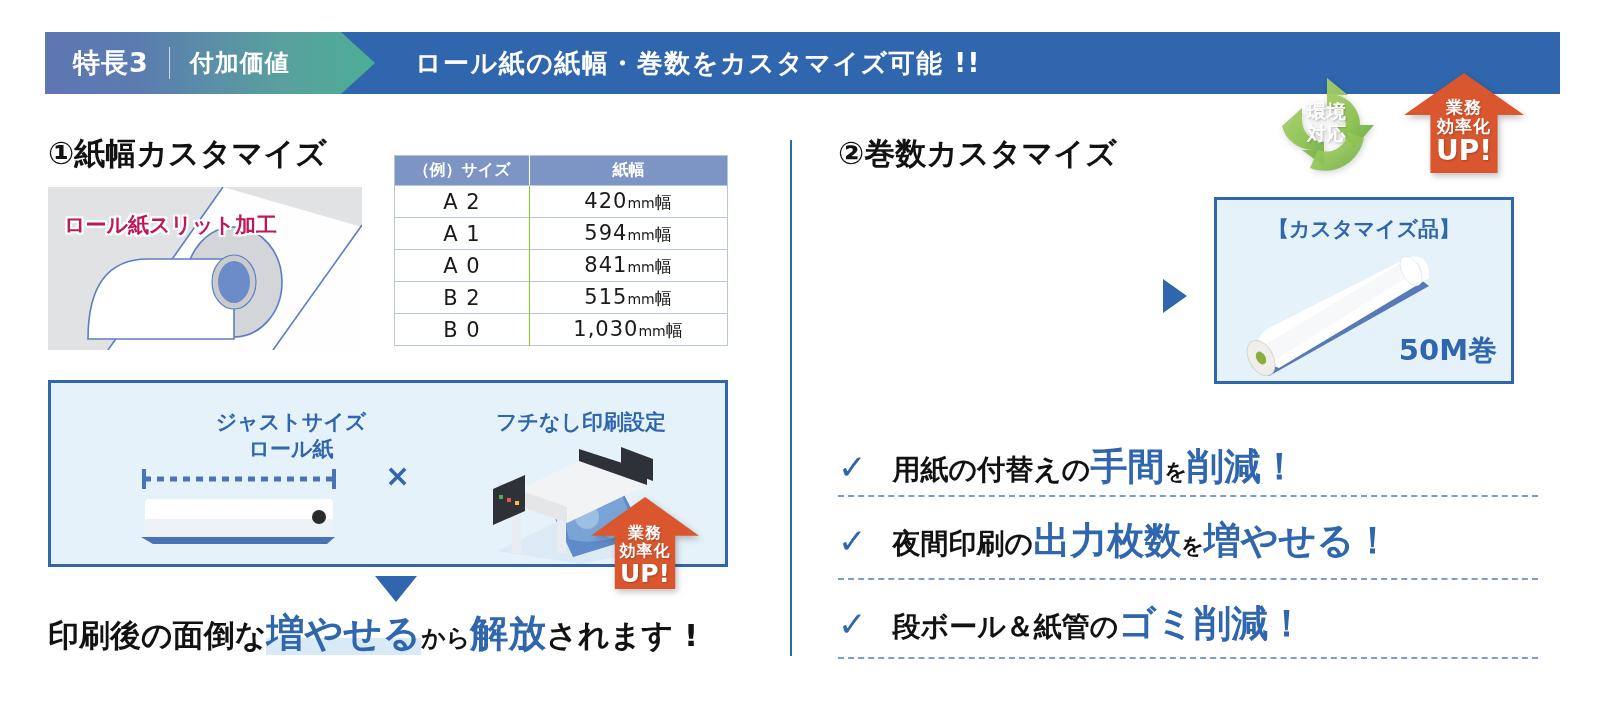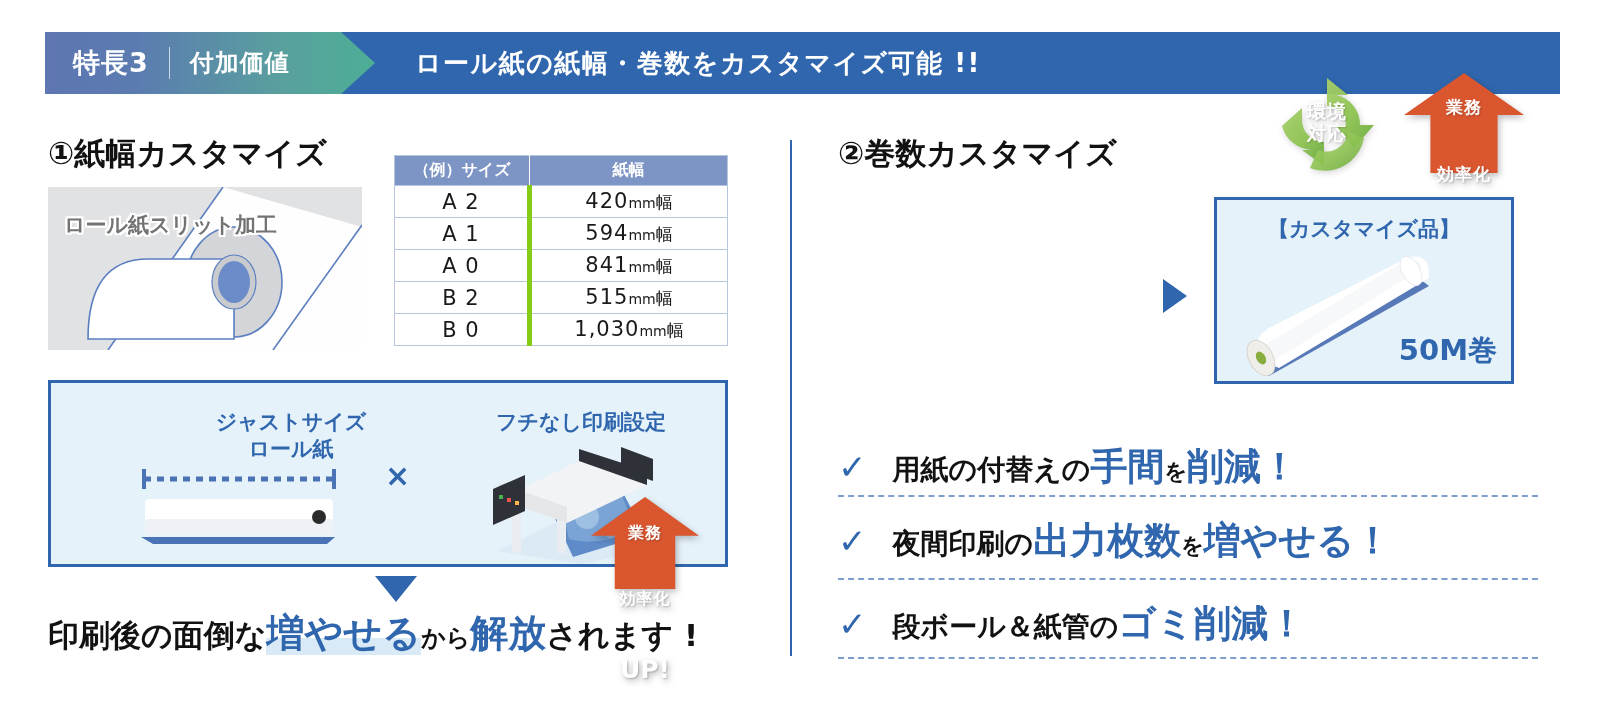--- a/index.html
+++ b/index.html
@@ -52,42 +52,42 @@
   #h2 { left: 838px; top: 133px; }
 
   
   .roll-photo {
     position:absolute; left:48px; top:187px; width:314px; height:163px;
     background:#e0e2e4; overflow:hidden;
   }
   .roll-photo svg { display:block; }
   .roll-photo-label {
     position:absolute; left:16px; top:24px;
-    font-size: 21px; font-weight: bold; color:#737373;
+    font-size: 21px; font-weight: bold; color:#be185d;
     text-shadow: -2px -2px 0 #fff, 2px -2px 0 #fff, -2px 2px 0 #fff, 2px 2px 0 #fff,
                  0 -2px 0 #fff, 0 2px 0 #fff, -2px 0 0 #fff, 2px 0 0 #fff;
     font-family: "DejaVu Sans","Liberation Sans",sans-serif;
     z-index: 3;
   }
 
   
   .size-table {
     position:absolute; left:394px; top:155px; width:334px;
     border-collapse: collapse; background:#fff;
     border: 1px solid #b8c6dd;
   }
   .size-table th {
     background:#7d95c4; color:#fff; font-size:16px; font-weight:bold;
     height: 30px; border-right:1px solid #fff;
     font-family:"DejaVu Sans","Liberation Sans",sans-serif;
   }
   .size-table th:last-child { border-right:none; }
   .size-table td {
     height: 32px; text-align:center; font-size: 21px; color:#1a1a1a;
-    border-top: 1px solid #b8c6dd; border-right: 5px solid #84cc16;
+    border-top: 1px solid #b8c6dd; border-right: 1px solid #84cc16;
     font-family:"DejaVu Sans","Liberation Sans",sans-serif;
     letter-spacing: 1px;
   }
   .size-table td:last-child { border-right:none; }
   .size-table td.w { }
   .unit { font-size: 14px; letter-spacing:0; }
   .unit-k { font-size: 17px; }
 
   
   .formula-box {
@@ -115,21 +115,20 @@
   .up-badge .shape {
     position:absolute; inset:0; background:#d9562f;
     clip-path: polygon(50% 0, 100% 42%, 78% 42%, 78% 100%, 22% 100%, 22% 42%, 0 42%);
   }
   .up-badge .txt {
     position:absolute; inset:0; z-index:2;
     display:flex; flex-direction:column; align-items:center; justify-content:flex-start;
     padding-top: 28px; color:#fff; font-weight:bold;
     font-family:"DejaVu Sans","Liberation Sans",sans-serif;
     text-shadow: 1px 1px 2px rgba(0,0,0,.22);
-    gap: 48px;
   }
   .up-badge .l1 { font-size: 16px; line-height: 1.05; letter-spacing:1px;}
   .up-badge .l2 { font-size: 16px; line-height: 1.15; letter-spacing:1px;}
   .up-badge .l3 { font-size: 25px; line-height: 1.0; margin-top:1px; letter-spacing:0px;}
   #up-left  { left: 591px; top: 497px; }
   #up-right { left: 1404px; top: 73px; width:120px; height:100px; }
   #up-right .txt { padding-top: 26px; }
   #up-right .l1 { font-size: 17px; }
   #up-right .l2 { font-size: 17px; }
   #up-right .l3 { font-size: 28px; }

